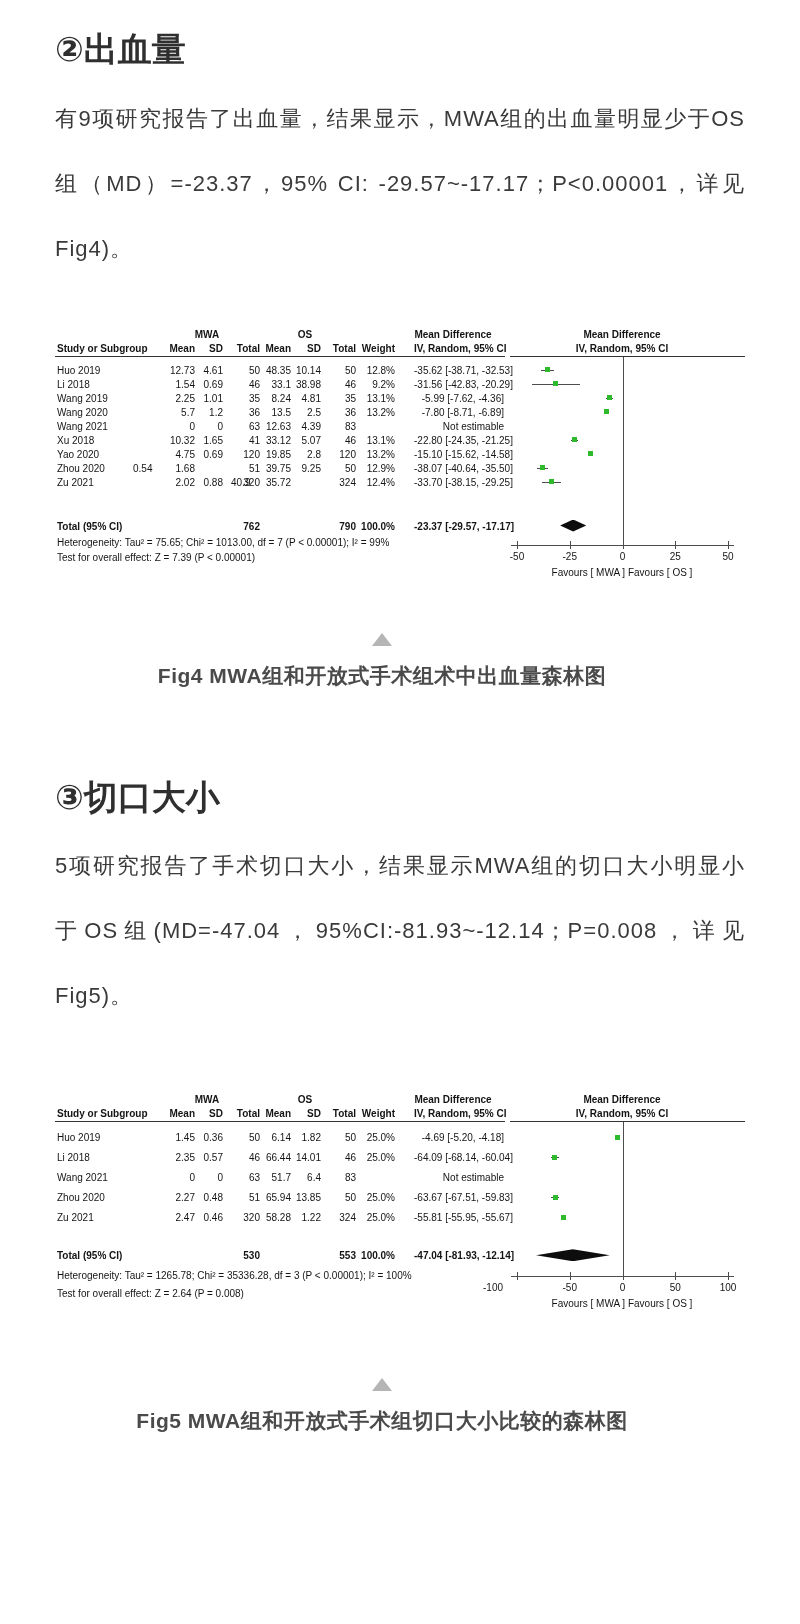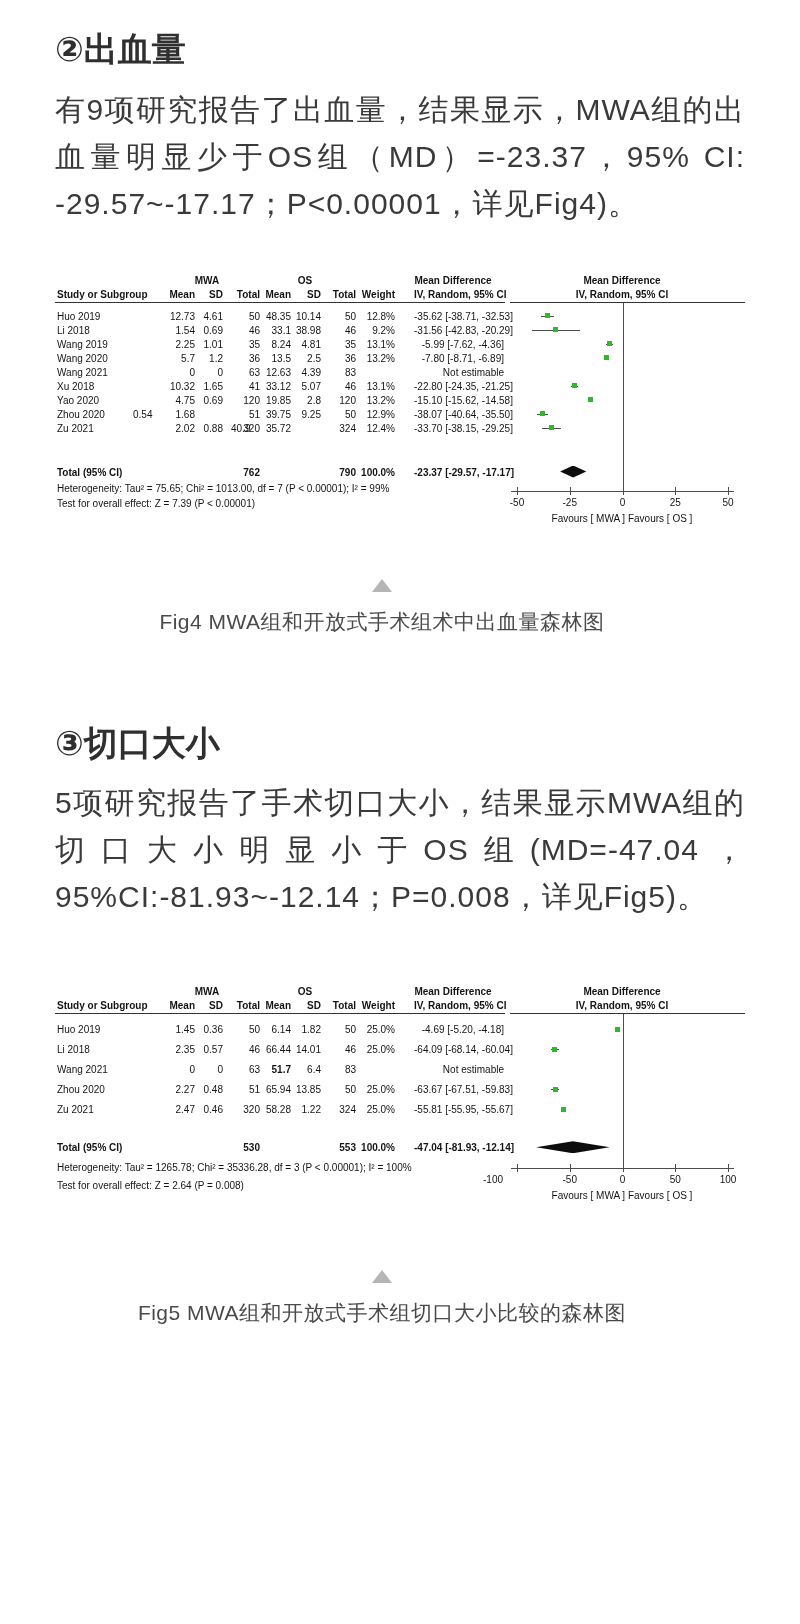--- a/index.html
+++ b/index.html
@@ -7,30 +7,30 @@
     width:764px; min-height:1624px; background:#ffffff; box-sizing:border-box;
     font-family:"Liberation Sans","DejaVu Sans",sans-serif; color:#333333;
     padding-bottom:40px; overflow:hidden;
   }
   .sec-heading{
     margin:26px 55px 0 55px; font-size:34px; font-weight:bold; color:#2f2f2f;
     line-height:1.4;
   }
   .sec-heading.second{margin-top:84px;}
   .body-text{
-    margin:12px 55px 0 55px; width:690px; font-size:30px; line-height:47px;
+    margin:12px 55px 0 55px; width:690px; font-size:22px; line-height:65px;
     color:#3a3a3a; text-align:justify; text-justify:inter-ideograph; letter-spacing:1px;
   }
   .figure{
     position:relative; width:690px; height:260px; margin:40px 55px 0 55px;
     font-family:"Liberation Sans",sans-serif;
   }
   .figure.fig5{height:236px; margin-top:58px;}
   .fp{position:absolute; font:10px/12px "Liberation Sans",sans-serif; color:#141414; white-space:nowrap;}
-  .fig-note{ text-align:center; }
+  .fig-note{ text-align:center;font-weight:bold; }
   .fig-note .tri{
     width:0;height:0;margin:0 auto;
     border-left:10px solid transparent;border-right:10px solid transparent;
     border-bottom:13px solid #b5b5b5;
   }
   .note1{margin-top:52px;}
   .note2{margin-top:56px;text-align:center;}
   .fig-caption{
     margin-top:16px; font-size:21px; color:#4a4a4a; letter-spacing:0.5px;
   }
@@ -236,21 +236,21 @@
         <div class="fp" style="left: 176px; width: 90px; top: 66px; text-align: right; font-weight: normal;">14.01</div>
         <div class="fp" style="left: 211px; width: 90px; top: 66px; text-align: right; font-weight: normal;">46</div>
         <div class="fp" style="left: 250px; width: 90px; top: 66px; text-align: right; font-weight: normal;">25.0%</div>
         <div class="fp" style="left: 359px; width: 90px; top: 66px; text-align: right; font-weight: normal;">-64.09 [-68.14, -60.04]</div>
         <div class="fp" style="left: 495.612px; top: 71px; width: 8.5455px; height: 1px; background: rgb(77, 77, 77);"></div>
         <div class="fp" style="left: 497.385px; top: 68.5px; width: 5px; height: 5px; background: rgb(45, 187, 45);"></div>
         <div class="fp" style="left: 2px; top: 86px;">Wang 2021</div>
         <div class="fp" style="left: 50px; width: 90px; top: 86px; text-align: right; font-weight: normal;">0</div>
         <div class="fp" style="left: 78px; width: 90px; top: 86px; text-align: right; font-weight: normal;">0</div>
         <div class="fp" style="left: 115px; width: 90px; top: 86px; text-align: right; font-weight: normal;">63</div>
-        <div class="fp" style="left: 146px; width: 90px; top: 86px; text-align: right; font-weight: bold;">51.7</div>
+        <div class="fp" style="left: 146px; width: 90px; top: 86px; text-align: right; font-weight: normal;">51.7</div>
         <div class="fp" style="left: 176px; width: 90px; top: 86px; text-align: right; font-weight: normal;">6.4</div>
         <div class="fp" style="left: 211px; width: 90px; top: 86px; text-align: right; font-weight: normal;">83</div>
         <div class="fp" style="left: 359px; width: 90px; top: 86px; text-align: right; font-weight: normal;">Not estimable</div>
         <div class="fp" style="left: 2px; top: 106px;">Zhou 2020</div>
         <div class="fp" style="left: 50px; width: 90px; top: 106px; text-align: right; font-weight: normal;">2.27</div>
         <div class="fp" style="left: 78px; width: 90px; top: 106px; text-align: right; font-weight: normal;">0.48</div>
         <div class="fp" style="left: 115px; width: 90px; top: 106px; text-align: right; font-weight: normal;">51</div>
         <div class="fp" style="left: 146px; width: 90px; top: 106px; text-align: right; font-weight: normal;">65.94</div>
         <div class="fp" style="left: 176px; width: 90px; top: 106px; text-align: right; font-weight: normal;">13.85</div>
         <div class="fp" style="left: 211px; width: 90px; top: 106px; text-align: right; font-weight: normal;">50</div>

